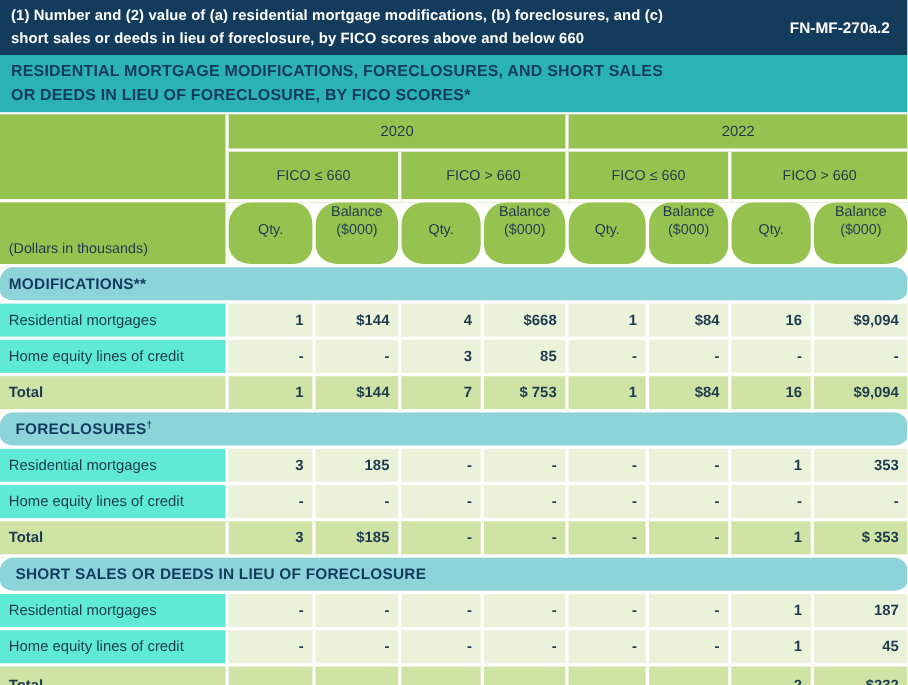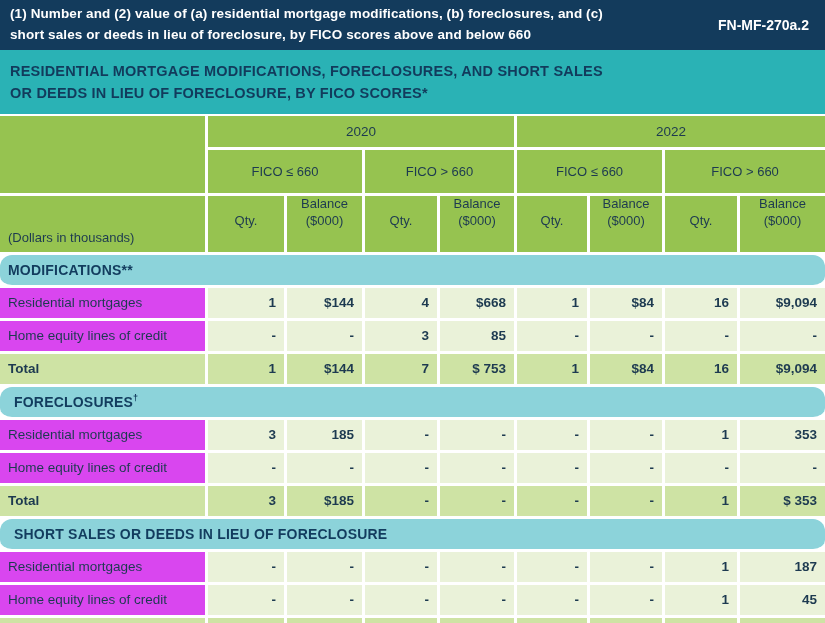--- a/index.html
+++ b/index.html
@@ -33,21 +33,21 @@
     font-size: 14px;
     font-weight: bold;
     white-space: nowrap;
     padding-left: 14px;
   }
 
   
   .subtitle {
     background: #2ab2b5;
     color: #123b5c;
-    height: 66px;
+    height: 54px;
     display: flex;
     align-items: center;
     padding: 0 10px;
     font-size: 14.5px;
     font-weight: bold;
     line-height: 1.55;
     white-space: pre-line;
     letter-spacing: 0.2px;
     border-bottom: 2px solid #ffffff;
   }
@@ -84,20 +84,21 @@
     height: 46px;
   }
   td.colhead {
     text-align: center;
     vertical-align: bottom;
     font-size: 13px;
     height: 49px;
     padding-bottom: 22px;
     line-height: 1.3;
     white-space: pre-line;
+    border-radius: 20px;
   }
   td.units {
     text-align: left;
     vertical-align: bottom;
     font-size: 13px;
     padding: 0 4px 7px 8px;
     height: 49px;
   }
 
   
@@ -110,21 +111,21 @@
     padding-left: 8px;
     height: 33px;
     letter-spacing: 0.2px;
     border-radius: 12px;
   }
   td.section.indent { padding-left: 14px; }
   td.section sup { font-size: 9px; }
 
   
   td.lbl {
-    background: #d946ef;
+    background: #5eead4;
     font-size: 13.5px;
     vertical-align: middle;
     padding-left: 8px;
     height: 33px;
   }
   td.num {
     background: #eaf2d9;
     font-size: 13.5px;
     font-weight: bold;
     text-align: right;

